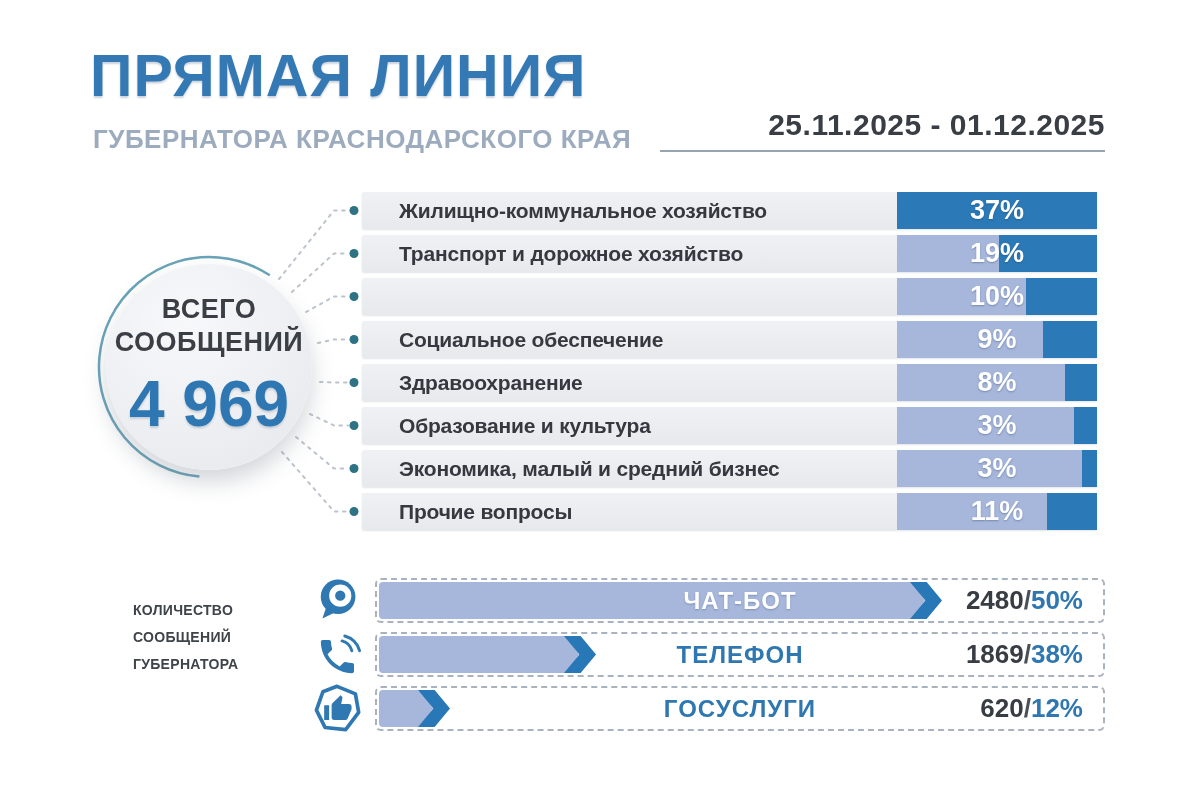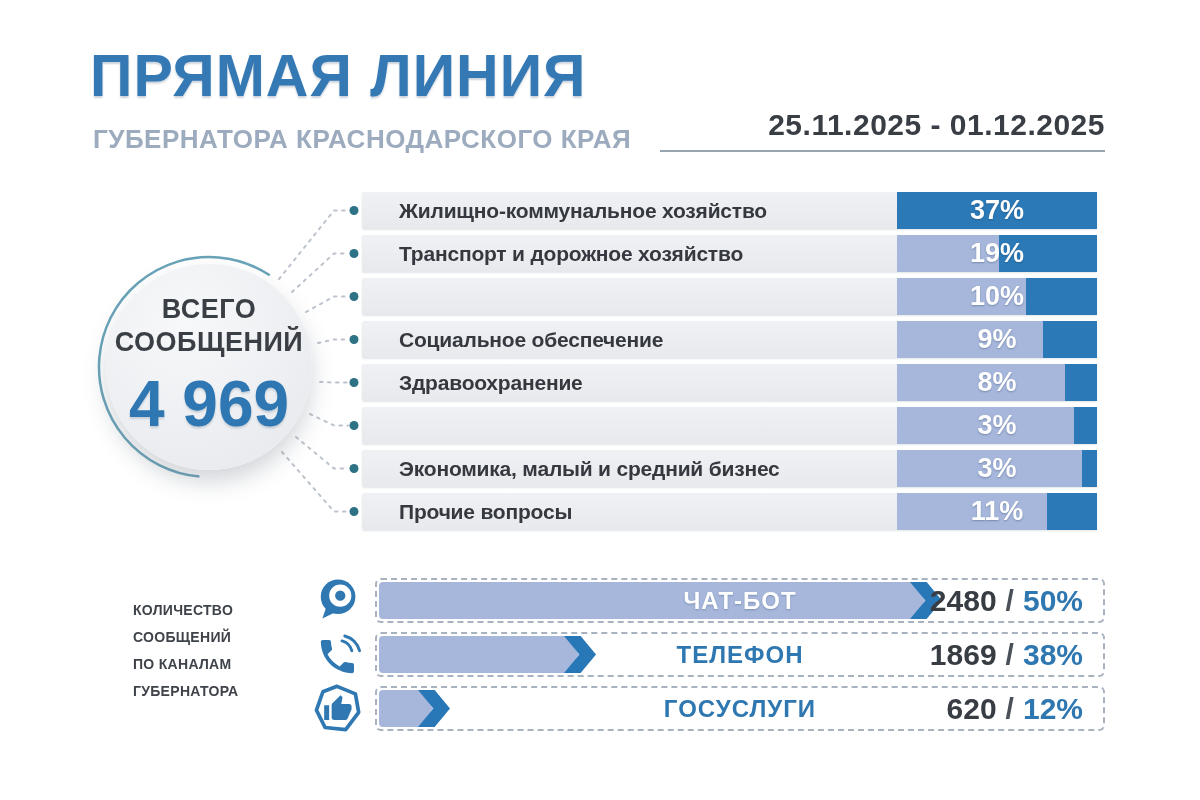--- a/index.html
+++ b/index.html
@@ -73,22 +73,22 @@
     clip-path:polygon(0 0, 52% 0, 100% 50%, 52% 100%, 0 100%, 48% 50%);
   }
   .chan-label{
     position:absolute;left:0;right:0;top:0;bottom:0;
     display:flex;align-items:center;justify-content:center;
     font-size:24px;font-weight:bold;letter-spacing:1px;color:#2e77b0;
   }
   .chan-label.on-fill{color:#ffffff;text-shadow:0 1px 2px rgba(25,55,90,.3);}
   .chan-value{
     position:absolute;right:20px;top:0;bottom:0;
-    display:flex;align-items:center;gap:9px;
-    font-size:30px;font-weight:bold;
+    display:flex;align-items:center;
+    font-size:26px;font-weight:bold;
   }
   .chan-count{color:#383d44;}
   .chan-sep{color:#4a5058;}
   .chan-pct{color:#2e77b0;}
   .chan-icon{position:absolute;left:-64px;top:-4px;width:52px;height:52px;color:#2f78b2;}
   .chan-icon svg{width:100%;height:100%;}
 </style>
 </head>
 <body>
 
@@ -164,20 +164,21 @@
 
     <div class="cat-row">
       <div class="cat-label">Здравоохранение</div>
       <div class="cat-zone">
         <div class="cat-dark" style="width: 32px;"></div>
         <div class="cat-pct">8%</div>
       </div>
     </div>
 
     <div class="cat-row">
+      <div class="cat-label">Образование и культура</div>
       <div class="cat-zone">
         <div class="cat-dark" style="width: 23px;"></div>
         <div class="cat-pct">3%</div>
       </div>
     </div>
 
     <div class="cat-row">
       <div class="cat-label">Экономика, малый и средний бизнес</div>
       <div class="cat-zone">
         <div class="cat-dark" style="width: 15px;"></div>
@@ -191,21 +192,20 @@
         <div class="cat-dark" style="width: 50px;"></div>
         <div class="cat-pct">11%</div>
       </div>
     </div>
 
   </div>
 
   <div class="chan-caption">
     <div>КОЛИЧЕСТВО</div>
     <div>СООБЩЕНИЙ</div>
-    <div>ПО КАНАЛАМ</div>
     <div>ГУБЕРНАТОРА</div>
   </div>
 
   <div class="chan-list">
 
     <div class="chan-row">
       <span class="chan-icon">
         <svg viewBox="0 0 48 48" xmlns="http://www.w3.org/2000/svg">
           <circle cx="25" cy="21" r="16" fill="currentColor"></circle>
           <path d="M14 31 L10.5 41 L21 36 Z" fill="currentColor"></path>

